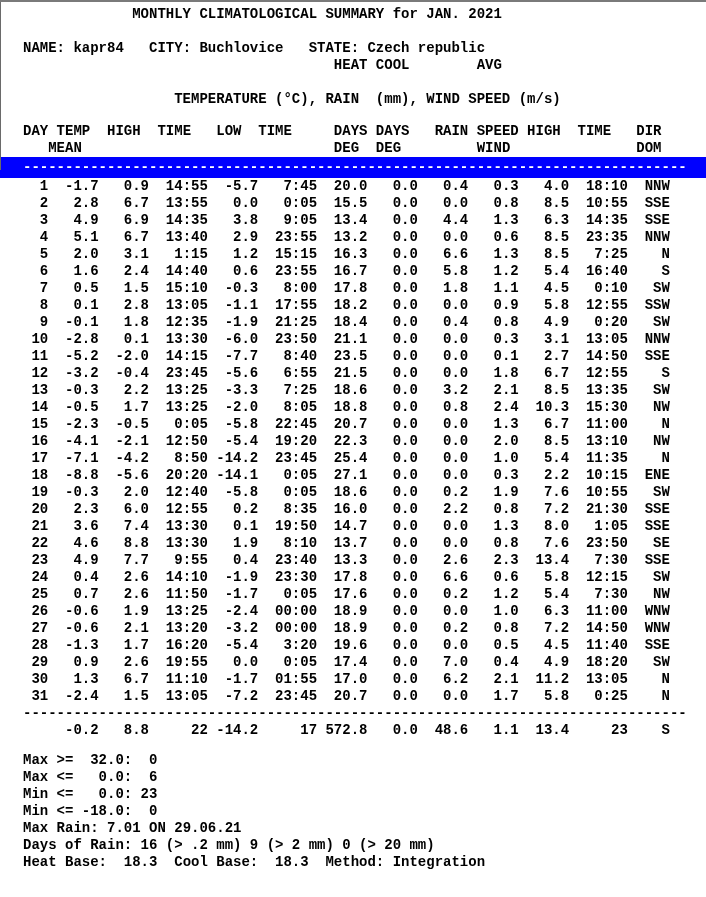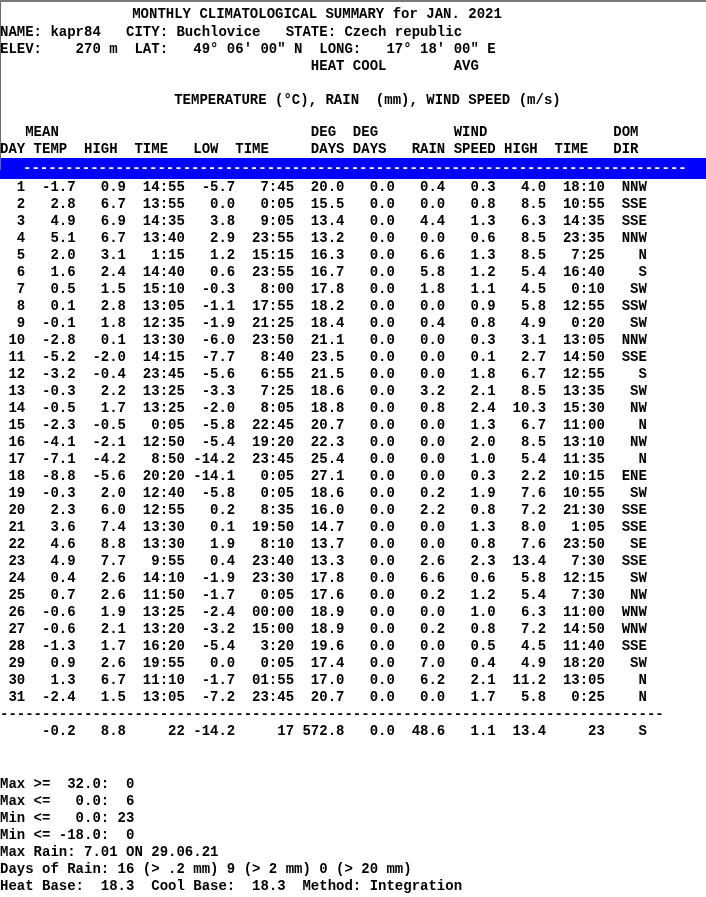--- a/index.html
+++ b/index.html
@@ -19,50 +19,50 @@
     padding-top: 4px;
   }
   .edge-line {
     position: absolute;
     left: 0; top: 0;
     width: 1px; height: 168px;
     background: #6a6a6a;
   }
   .ln {
     white-space: pre;
+    padding-left: 23px;
     height: 17px;
   }
-  .title   { padding-left: calc(23px + 13ch); margin-bottom: 1px; font-family: Liberation Mono, monospace; }
+  .title   { padding-left: calc(23px + 13ch); margin-bottom: 17px; font-family: Liberation Mono, monospace; }
   .units   { padding-left: calc(23px + 18ch); margin-top: 17px; margin-bottom: 15px; }
   .selbar {
     background: #0000ff;
     color: #ffffff;
     white-space: pre;
     padding: 2px 0 2px 23px;
     height: 17px;
   }
   .totals  { margin-top: 0; }
-  .footer  { margin-top: 36px; }
+  .footer  { margin-top: 13px; }
 </style>
 </head>
 <body>
 
 <div class="edge-line"></div>
 
 <div>
   <div class="ln title">MONTHLY CLIMATOLOGICAL SUMMARY for JAN. 2021</div>
 
   <div class="ln">NAME: kapr84   CITY: Buchlovice   STATE: Czech republic</div>
-  <div class="ln">ELEV:    270 m  LAT:   49° 06' 00" N  LONG:   17° 18' 00" E</div>
 
   <div class="ln">                                     HEAT COOL        AVG</div>
 
   <div class="ln units">TEMPERATURE (°C), RAIN  (mm), WIND SPEED (m/s)</div>
+  <div class="ln">DAY TEMP  HIGH  TIME   LOW  TIME     DAYS DAYS   RAIN SPEED HIGH  TIME   DIR</div>
   <div class="ln">   MEAN                              DEG  DEG         WIND               DOM</div>
-  <div class="ln">DAY TEMP  HIGH  TIME   LOW  TIME     DAYS DAYS   RAIN SPEED HIGH  TIME   DIR</div>
 
   <div class="selbar">-------------------------------------------------------------------------------</div>
 
   <div>
       <div class="ln">  1  -1.7   0.9  14:55  -5.7   7:45  20.0   0.0   0.4   0.3   4.0  18:10  NNW</div>
       <div class="ln">  2   2.8   6.7  13:55   0.0   0:05  15.5   0.0   0.0   0.8   8.5  10:55  SSE</div>
       <div class="ln">  3   4.9   6.9  14:35   3.8   9:05  13.4   0.0   4.4   1.3   6.3  14:35  SSE</div>
       <div class="ln">  4   5.1   6.7  13:40   2.9  23:55  13.2   0.0   0.0   0.6   8.5  23:35  NNW</div>
       <div class="ln">  5   2.0   3.1   1:15   1.2  15:15  16.3   0.0   6.6   1.3   8.5   7:25    N</div>
       <div class="ln">  6   1.6   2.4  14:40   0.6  23:55  16.7   0.0   5.8   1.2   5.4  16:40    S</div>
@@ -79,21 +79,21 @@
       <div class="ln"> 17  -7.1  -4.2   8:50 -14.2  23:45  25.4   0.0   0.0   1.0   5.4  11:35    N</div>
       <div class="ln"> 18  -8.8  -5.6  20:20 -14.1   0:05  27.1   0.0   0.0   0.3   2.2  10:15  ENE</div>
       <div class="ln"> 19  -0.3   2.0  12:40  -5.8   0:05  18.6   0.0   0.2   1.9   7.6  10:55   SW</div>
       <div class="ln"> 20   2.3   6.0  12:55   0.2   8:35  16.0   0.0   2.2   0.8   7.2  21:30  SSE</div>
       <div class="ln"> 21   3.6   7.4  13:30   0.1  19:50  14.7   0.0   0.0   1.3   8.0   1:05  SSE</div>
       <div class="ln"> 22   4.6   8.8  13:30   1.9   8:10  13.7   0.0   0.0   0.8   7.6  23:50   SE</div>
       <div class="ln"> 23   4.9   7.7   9:55   0.4  23:40  13.3   0.0   2.6   2.3  13.4   7:30  SSE</div>
       <div class="ln"> 24   0.4   2.6  14:10  -1.9  23:30  17.8   0.0   6.6   0.6   5.8  12:15   SW</div>
       <div class="ln"> 25   0.7   2.6  11:50  -1.7   0:05  17.6   0.0   0.2   1.2   5.4   7:30   NW</div>
       <div class="ln"> 26  -0.6   1.9  13:25  -2.4  00:00  18.9   0.0   0.0   1.0   6.3  11:00  WNW</div>
-      <div class="ln"> 27  -0.6   2.1  13:20  -3.2  15:00  18.9   0.0   0.2   0.8   7.2  14:50  WNW</div>
+      <div class="ln"> 27  -0.6   2.1  13:20  -3.2  00:00  18.9   0.0   0.2   0.8   7.2  14:50  WNW</div>
       <div class="ln"> 28  -1.3   1.7  16:20  -5.4   3:20  19.6   0.0   0.0   0.5   4.5  11:40  SSE</div>
       <div class="ln"> 29   0.9   2.6  19:55   0.0   0:05  17.4   0.0   7.0   0.4   4.9  18:20   SW</div>
       <div class="ln"> 30   1.3   6.7  11:10  -1.7  01:55  17.0   0.0   6.2   2.1  11.2  13:05    N</div>
       <div class="ln"> 31  -2.4   1.5  13:05  -7.2  23:45  20.7   0.0   0.0   1.7   5.8   0:25    N</div>
     </div>
 
   <div class="ln">-------------------------------------------------------------------------------</div>
 
   <div class="ln totals">     -0.2   8.8     22 -14.2     17 572.8   0.0  48.6   1.1  13.4     23    S</div>
 

